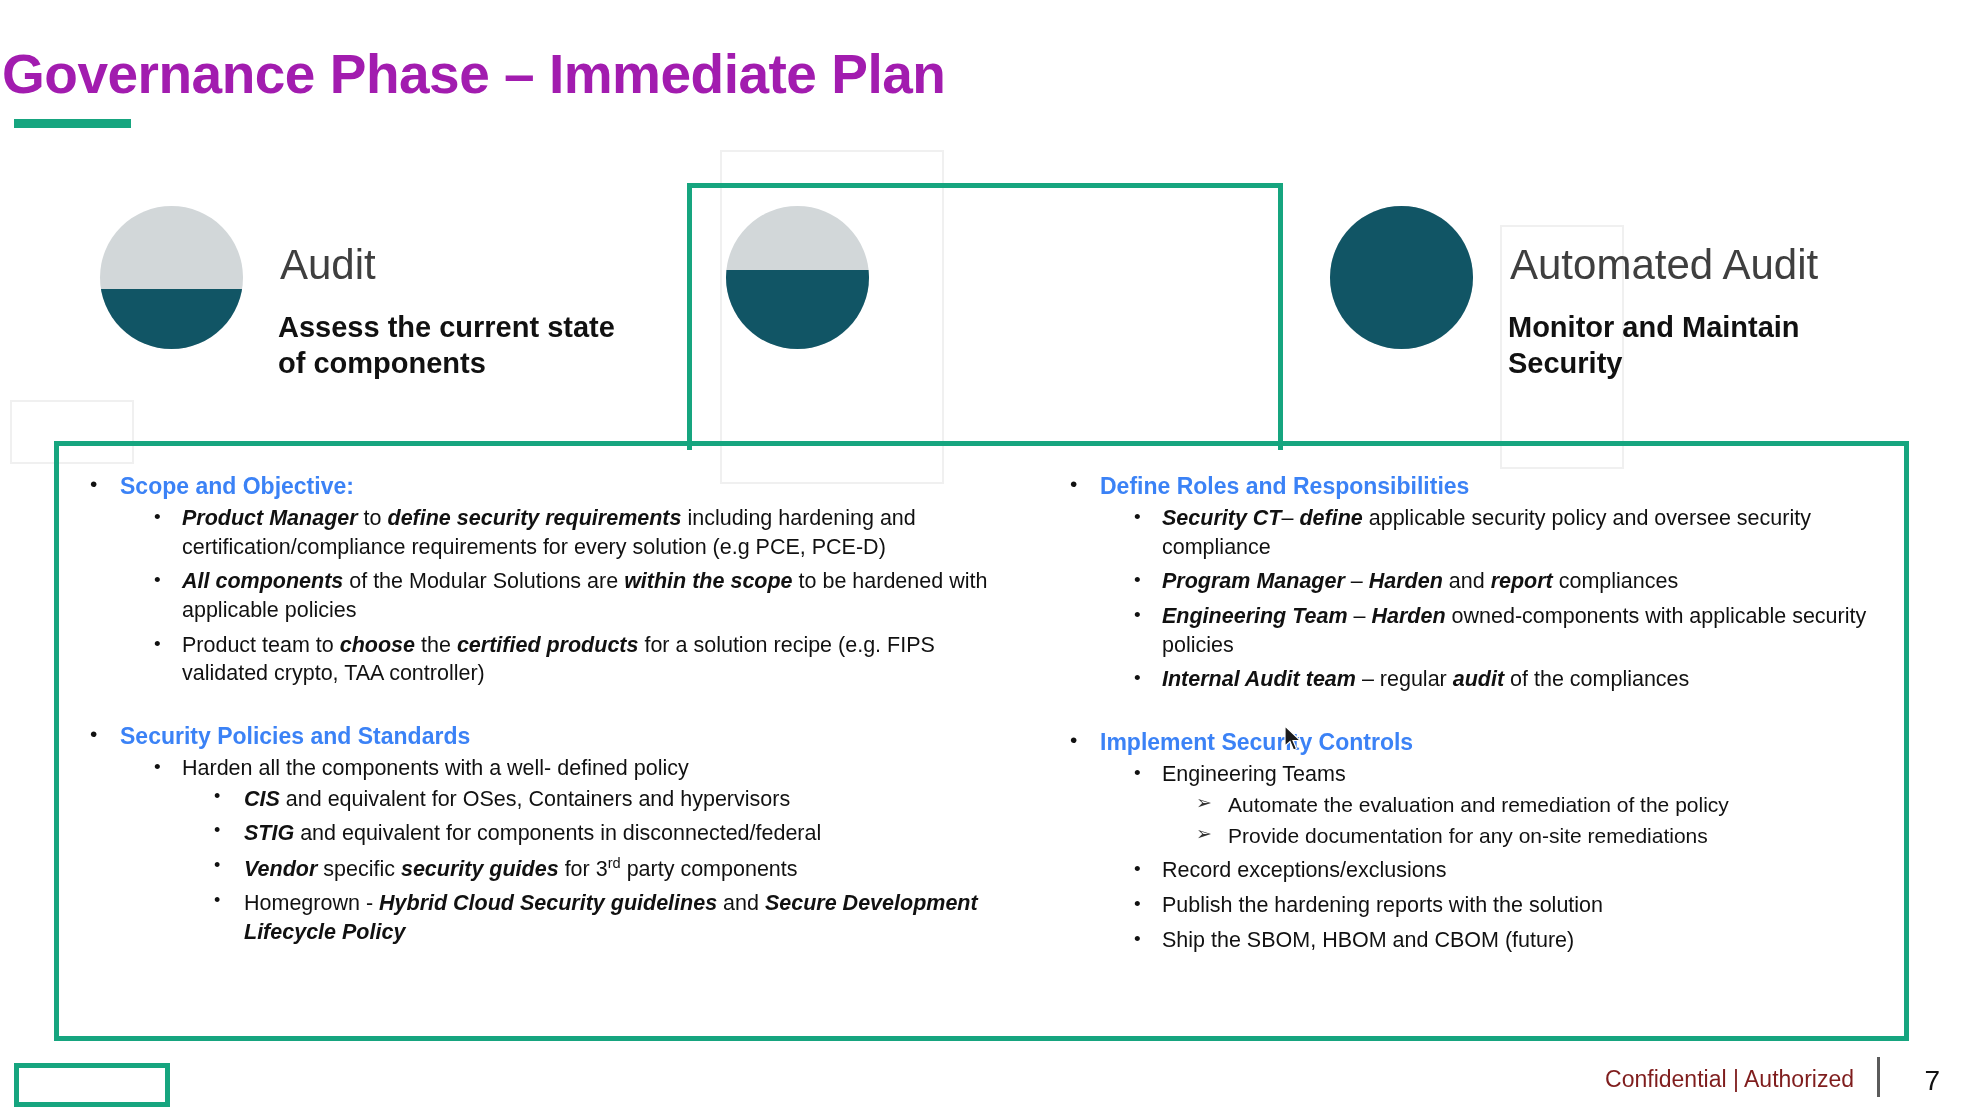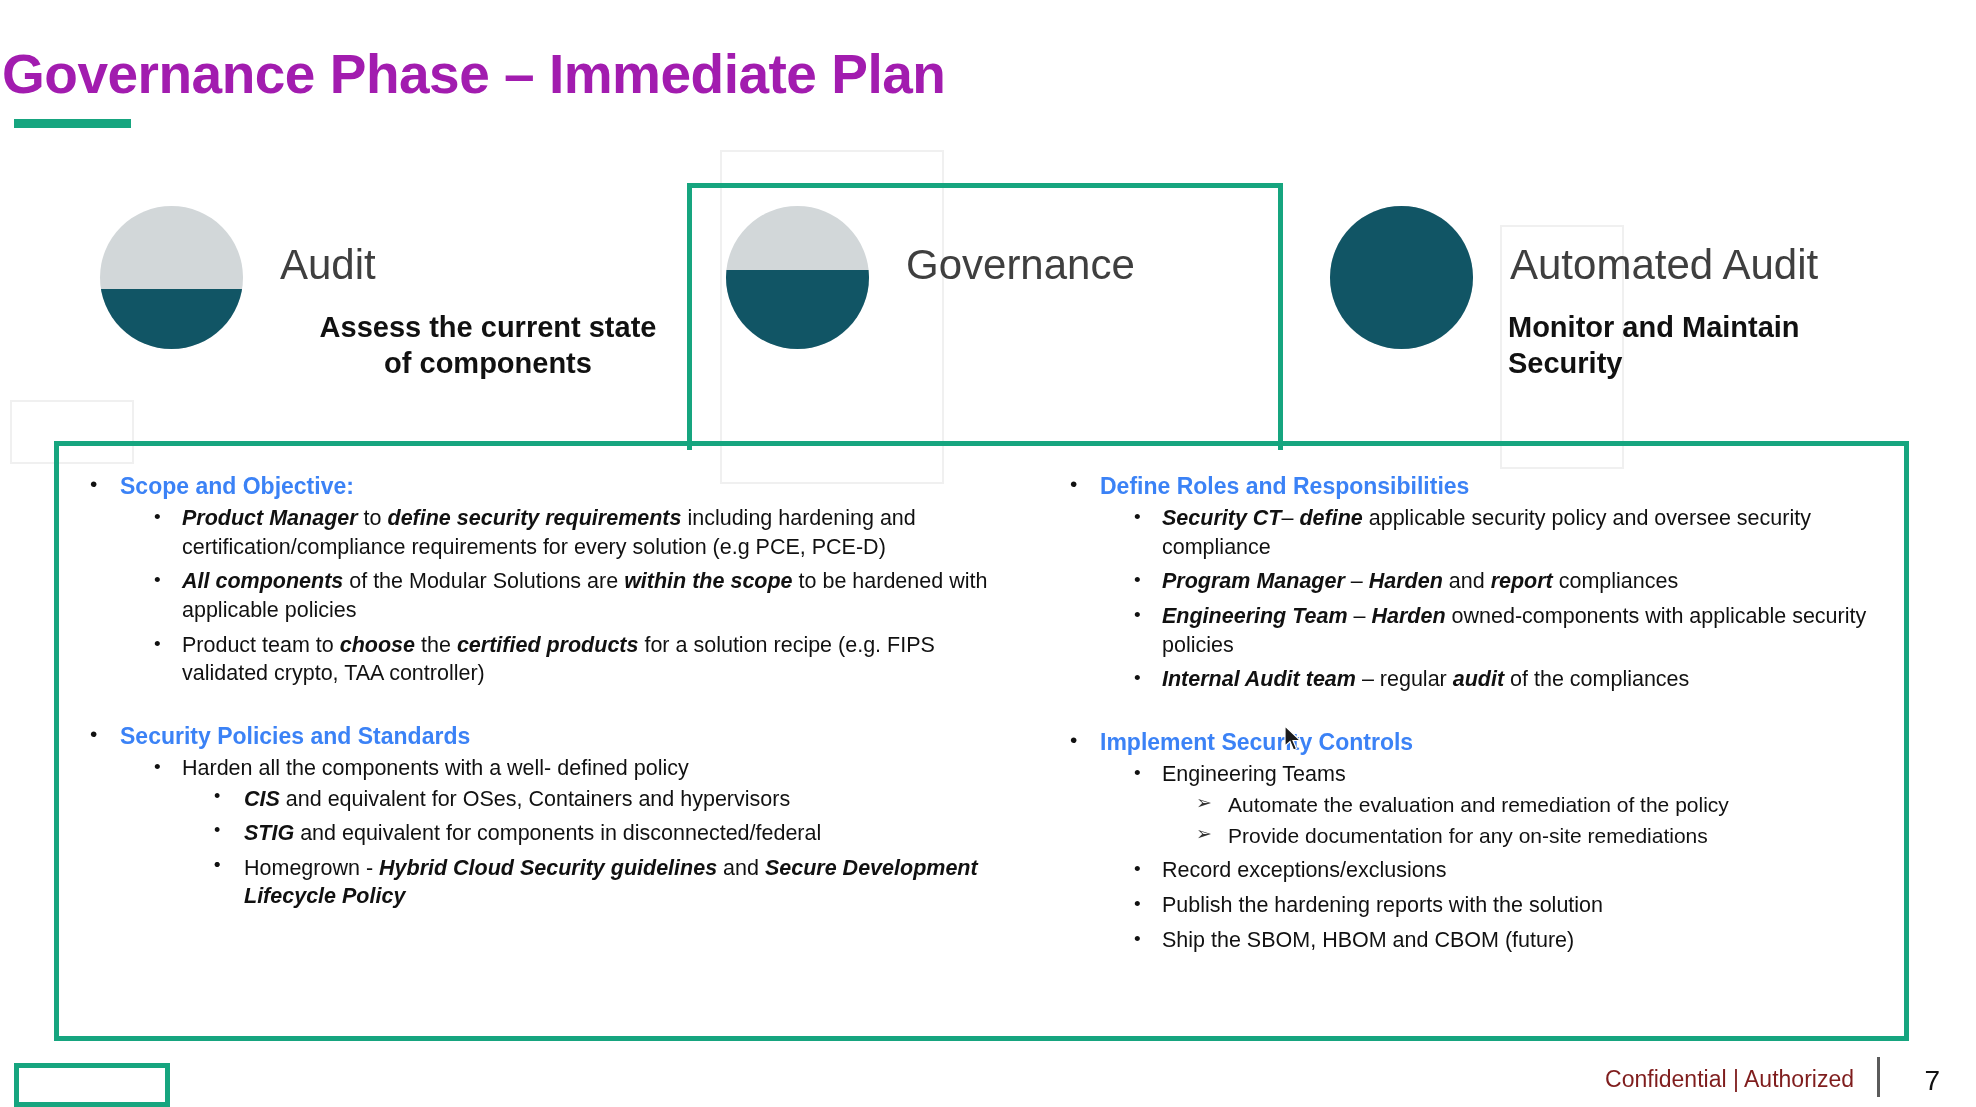--- a/index.html
+++ b/index.html
@@ -229,28 +229,27 @@
 
 <div class="ghost-box" style="left:10px; top:400px; width:120px; height:60px;"></div>
 <div class="ghost-box" style="left:720px; top:150px; width:220px; height:330px;"></div>
 <div class="ghost-box" style="left:1500px; top:225px; width:120px; height:240px;"></div>
 
 <div class="pillar" style="left:100px; width:560px; height:250px;">
   <div class="pillar-circle">
     <div class="fill" style="height:42%;"></div>
   </div>
   <div class="pillar-heading" style="left:180px; top:35px;">Audit</div>
-  <div class="pillar-sub" style="left:178px; top:103px; width:420px;text-align:center;">Assess the current state<br>of components</div>
+  <div class="pillar-sub" style="left:178px; top:103px; width:420px;">Assess the current state<br>of components</div>
 </div>
 
 <div class="pillar" style="left:726px; width:560px; height:250px;">
   <div class="pillar-circle">
     <div class="fill" style="height:55%;"></div>
   </div>
-  <div class="pillar-heading" style="left:180px; top:35px;">Governance</div>
 </div>
 
 <div class="pillar" style="left:1330px; width:620px; height:250px;">
   <div class="pillar-circle">
     <div class="fill" style="height:100%;"></div>
   </div>
   <div class="pillar-heading" style="left:180px; top:35px;">Automated Audit</div>
   <div class="pillar-sub" style="left:178px; top:103px; width:430px;">Monitor and Maintain<br>Security</div>
 </div>
 
@@ -293,20 +292,21 @@
             <li>
               <span class="b">•</span>
               <span><b>CIS</b> and equivalent for OSes, Containers and hypervisors</span>
             </li>
             <li>
               <span class="b">•</span>
               <span><b>STIG</b> and equivalent for components in disconnected/federal</span>
             </li>
             <li>
               <span class="b">•</span>
+              <span><b>Vendor</b> specific <b>security guides</b> for 3<sup>rd</sup> party components</span>
             </li>
             <li>
               <span class="b">•</span>
               <span>Homegrown - <b>Hybrid Cloud Security guidelines</b> and <b>Secure Development Lifecycle Policy</b></span>
             </li>
           </ul>
         </li>
       </ul>
     </li>
   </ul>

